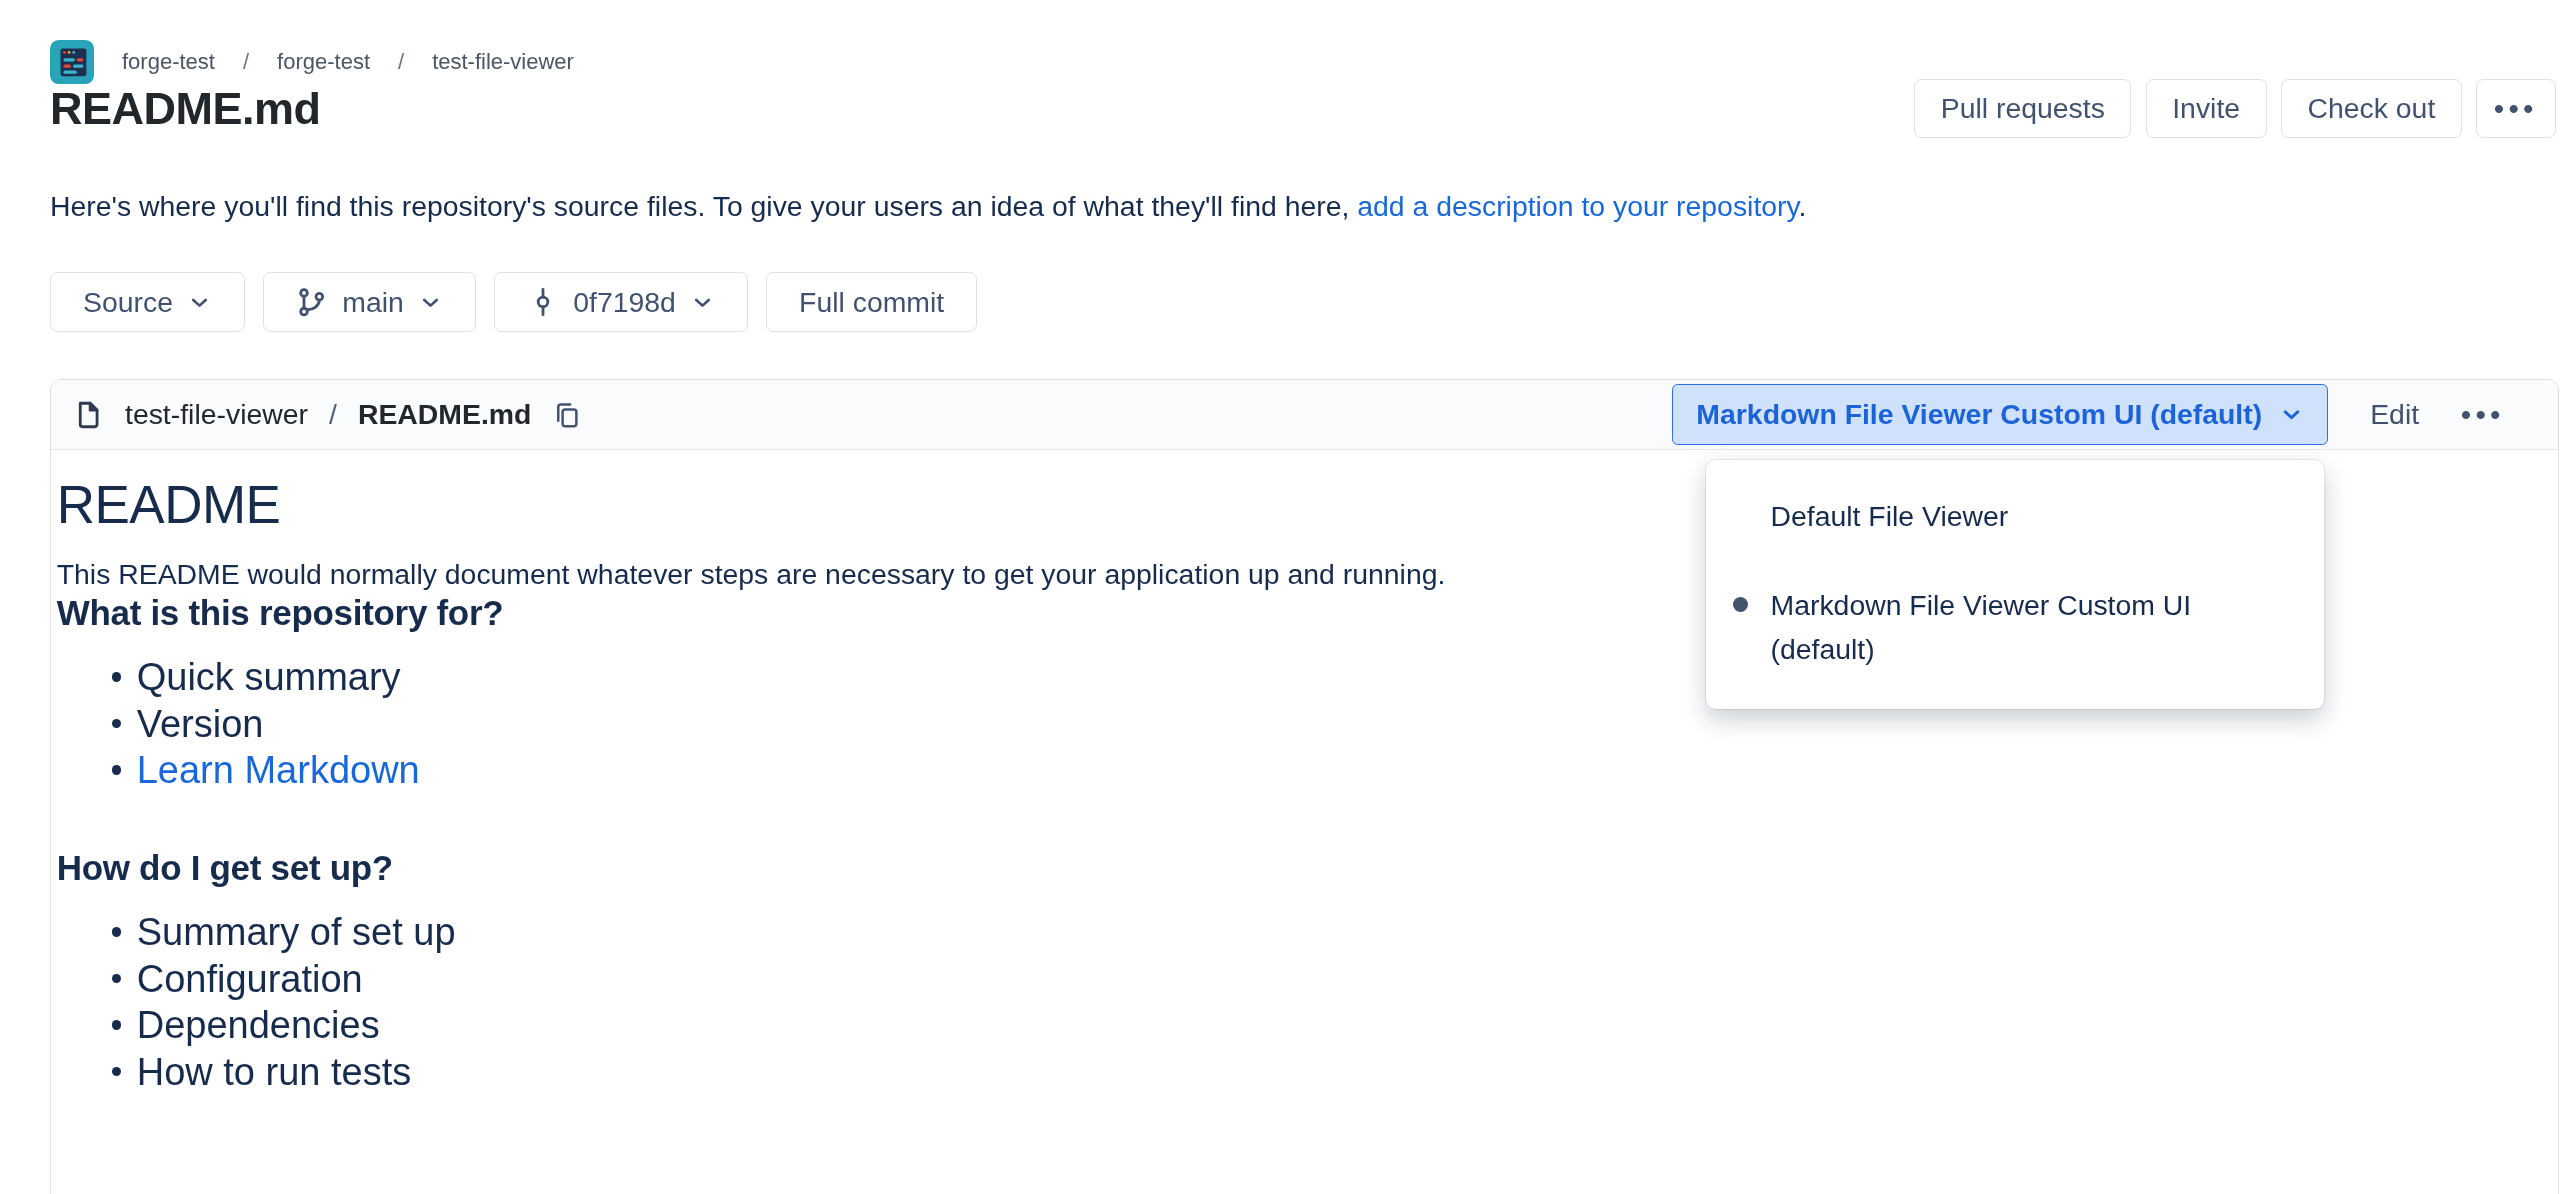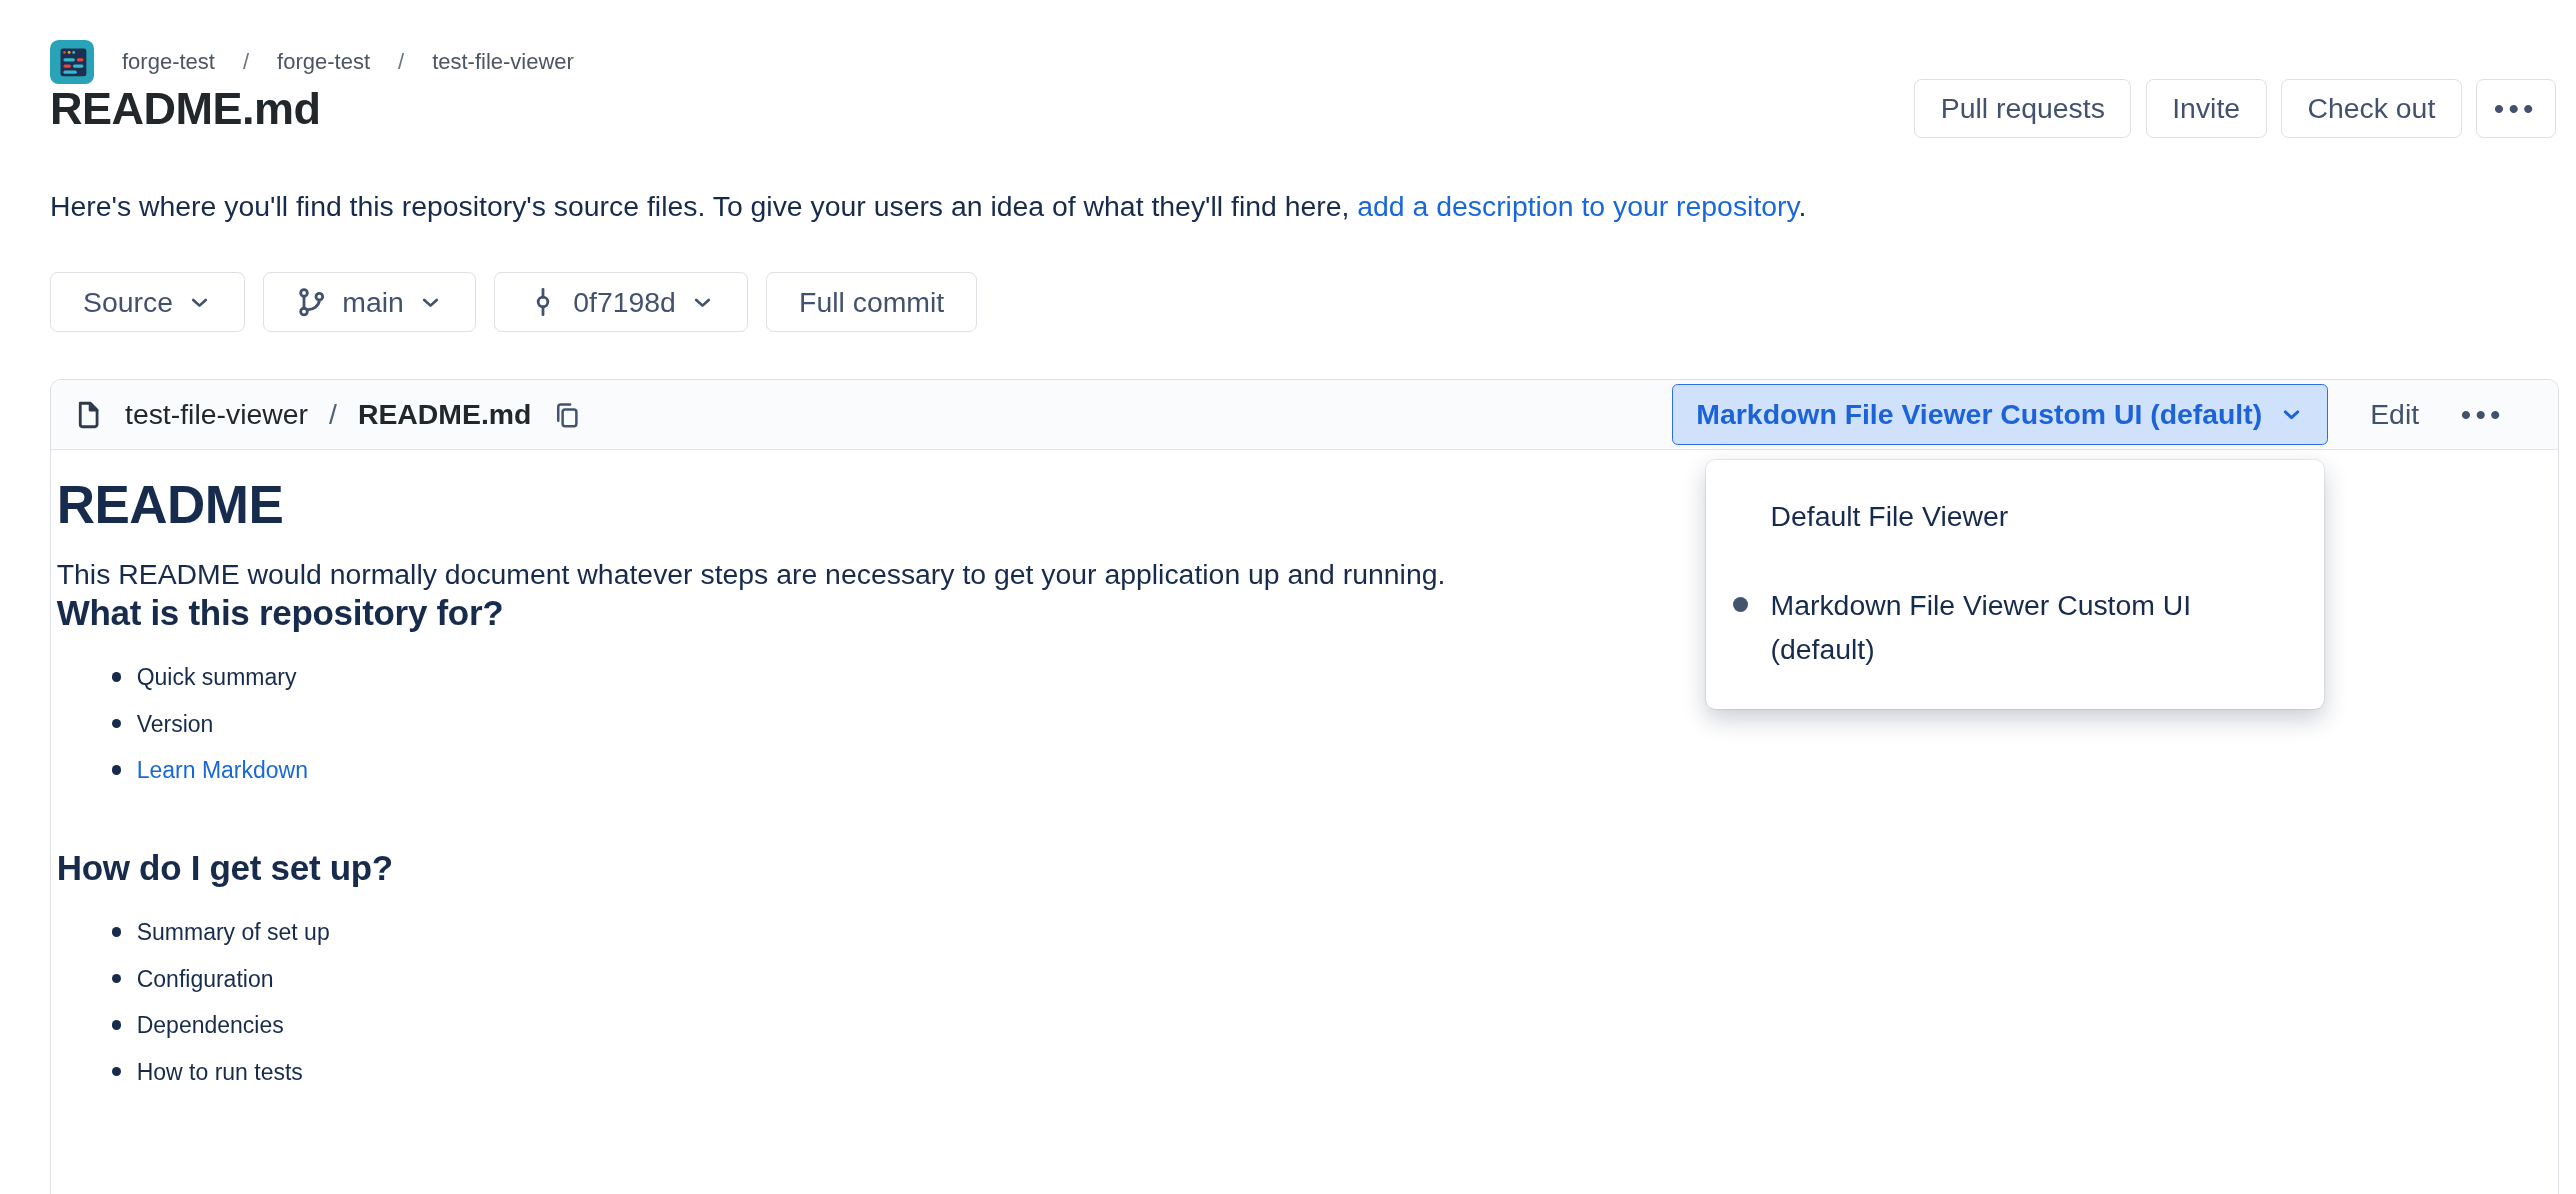--- a/index.html
+++ b/index.html
@@ -75,27 +75,27 @@
     box-shadow: 0 0 0 0.9px rgba(9,30,66,0.08), 0 9.5px 23px rgba(9,30,66,0.22);
   }
   .menu-item { display: flex; align-items: flex-start; padding: 0 28.4px 0 26.5px; font-size: 28.4px; line-height: 44px; color: #172B4D; cursor: pointer; }
   .menu-item + .menu-item { margin-top: 45px; }
   .menu-item .dot-col { width: 38px; flex: none; display: flex; justify-content: flex-start; }
   .menu-item .sel-dot { width: 15px; height: 15px; border-radius: 50%; background: #44546F; margin-top: 14.2px; }
   .menu-item .mi-label { max-width: 445px; }
 
   
   .content { padding: 25px 28.4px 0 5.7px; color: #172B4D; }
-  .content h1 { font-size: 53px; line-height: 59px; font-weight: 700; letter-spacing: -0.5px; }
+  .content h1 { font-size: 53px; line-height: 59px; font-weight: 400; letter-spacing: -0.5px; }
   .content p.intro { margin-top: 21px; font-size: 28.4px; line-height: 38px; }
   .content h3 { font-size: 35px; font-weight: 700; letter-spacing: -0.3px; }
   .content h3.h-first { }
   .content h3.h-second { margin-top: 59px; }
   .content ul { list-style: none; margin-top: 25px; }
-  .content li { position: relative; padding-left: 80px; font-size: 23px; line-height: 38px; margin-bottom: 8.5px; }
+  .content li { position: relative; padding-left: 80px; font-size: 38px; line-height: 38px; margin-bottom: 8.5px; }
   .content li::before { content: ""; position: absolute; left: 55px; top: 14.2px; width: 9.5px; height: 9.5px; border-radius: 50%; background: #172B4D; }
 </style>
 </head>
 <body>
 
 <div class="breadcrumb">
   <svg class="repo-avatar" viewBox="0 0 46 46">
     <rect width="46" height="46" rx="9" fill="#29A3B7"></rect>
     <rect x="11" y="9" width="27" height="29" rx="2.5" fill="#1E3050"></rect>
     <circle cx="15.2" cy="13" r="1.5" fill="#E2483D"></circle>

